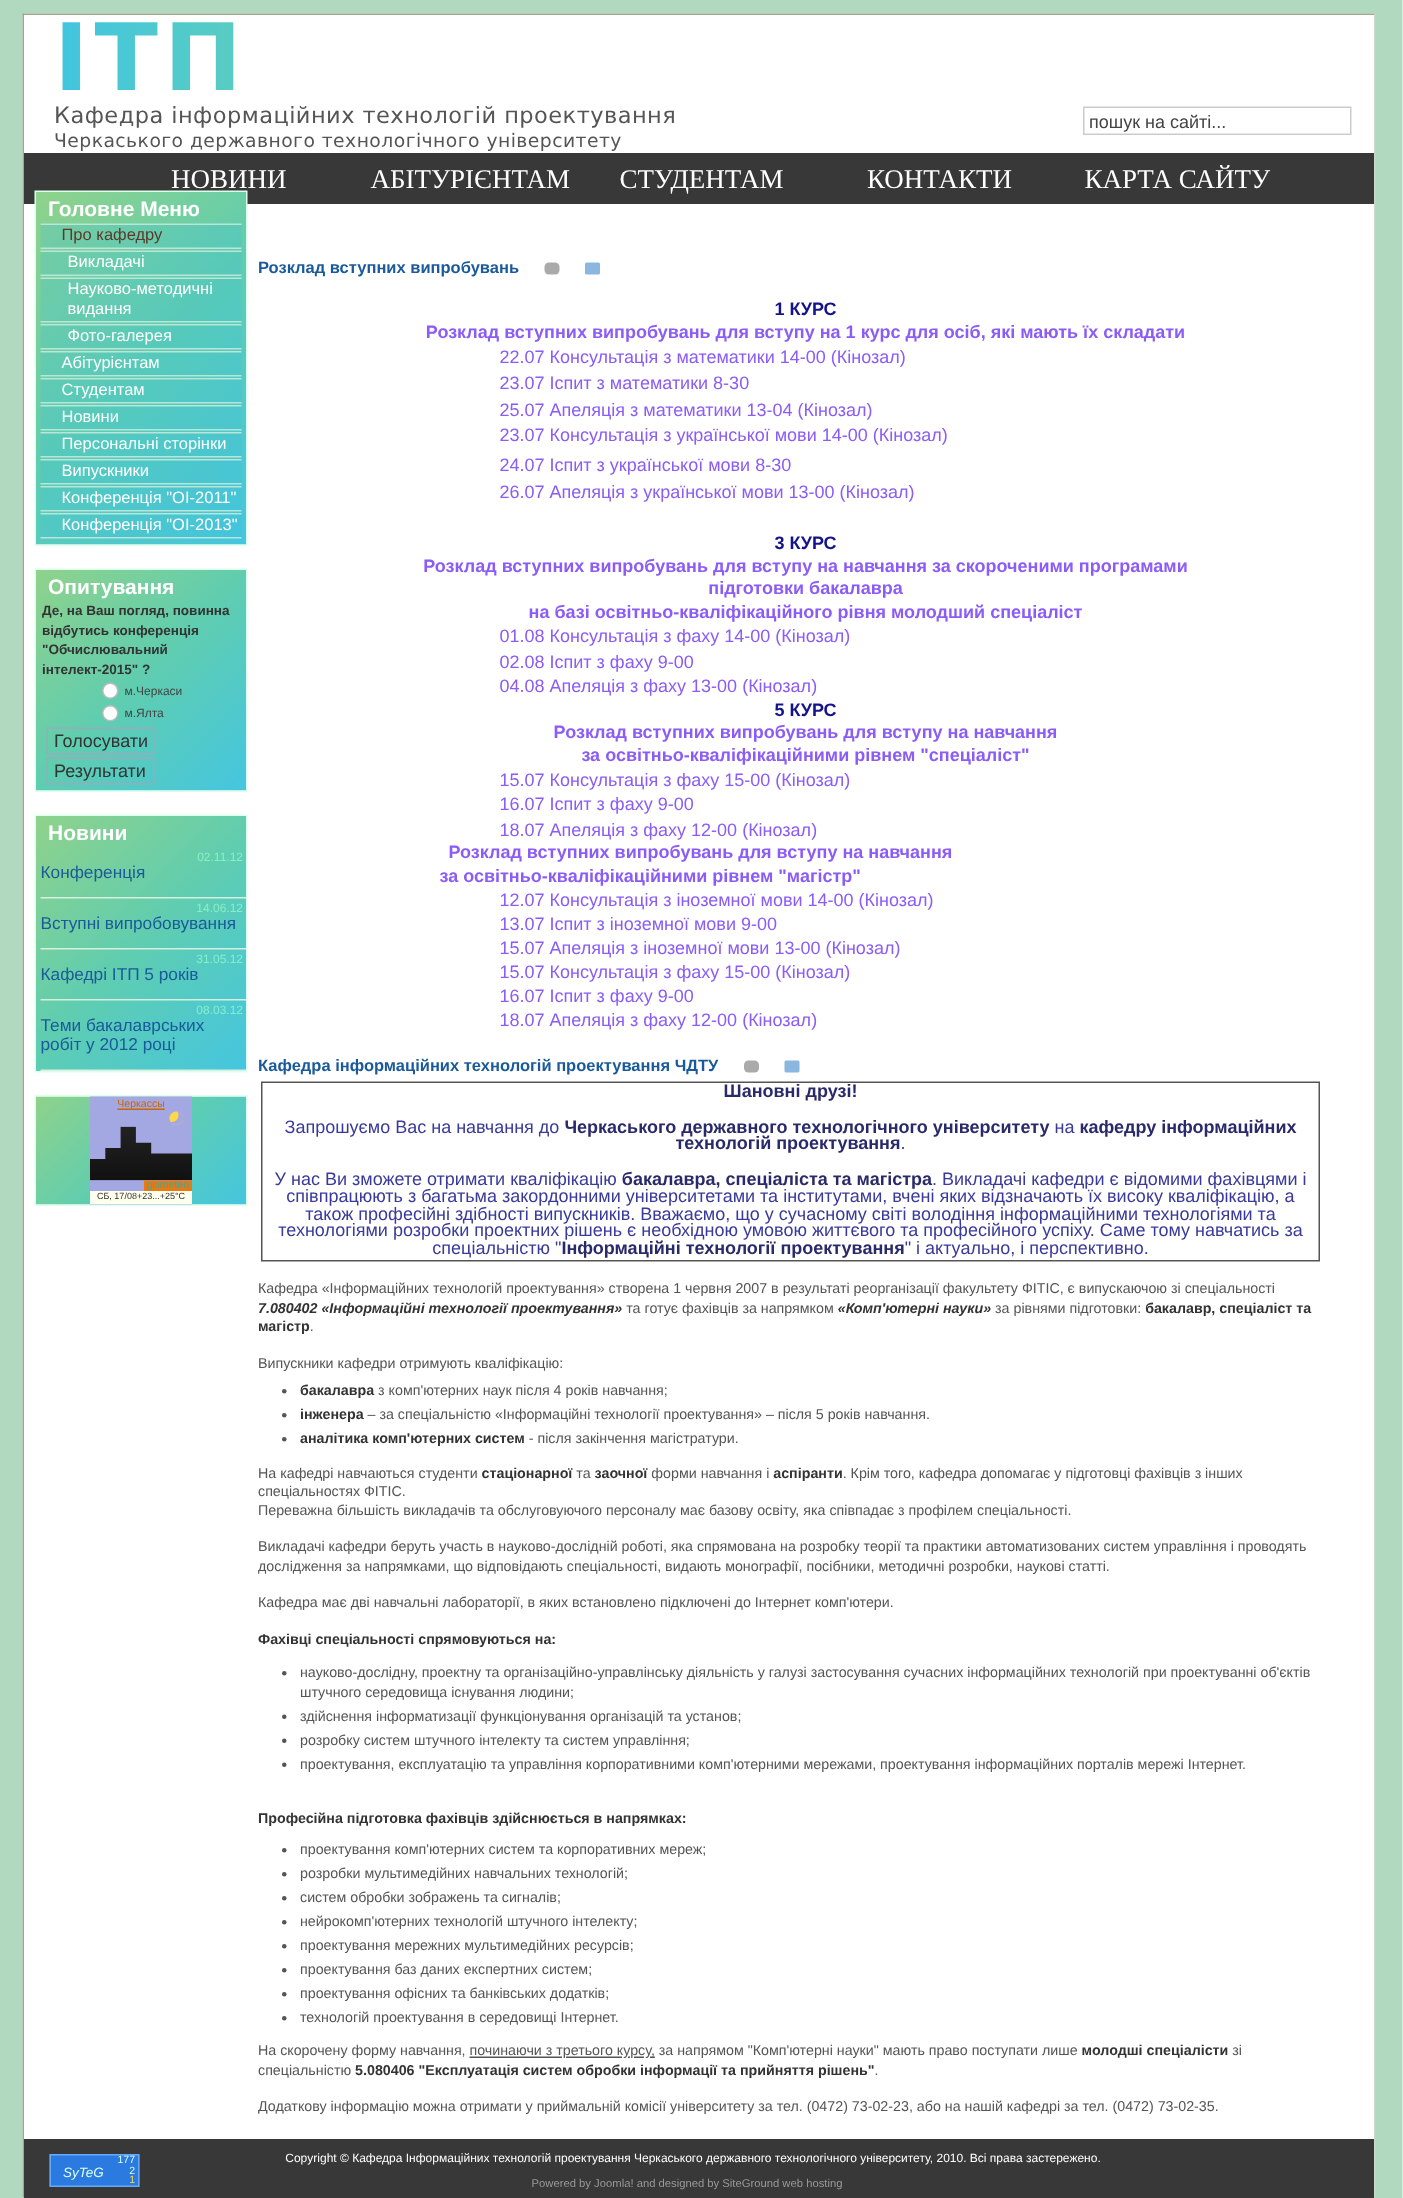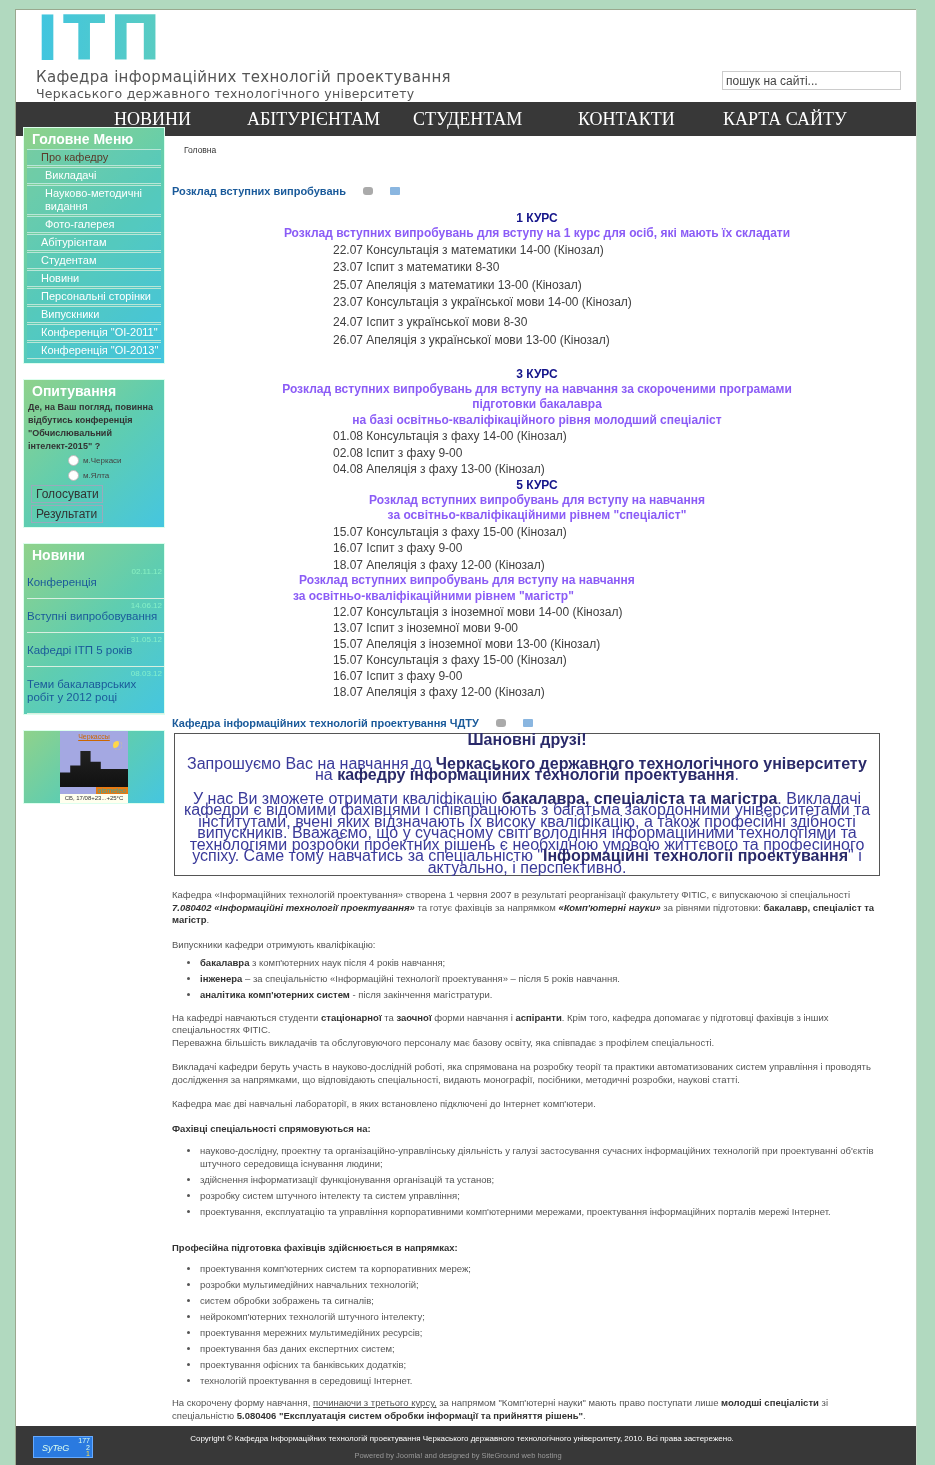--- a/index.html
+++ b/index.html
@@ -33,22 +33,22 @@
   .weather-box { width: 68px; height: 72px; background: #a4a8e2; position: relative; overflow: hidden; }
   .main { position: absolute; left: 156px; top: 133px; width: 730px; }
   .crumb { font-size: 8.5px; color: #333; margin-left: 12px; margin-top: 2px; }
   .art-title { color: #1a5a9a; font-weight: bold; font-size: 11px; display: flex; align-items: center; gap: 17px; }
   .ico { display: inline-block; width: 10px; height: 8px; border-radius: 1px; }
   .ico.print { background: #aaa; border-radius: 3px; }
   .ico.mail { background: #8ab6e0; }
   .center { text-align: center; }
   .kurs { color: #14148a; font-weight: bold; font-size: 12px; line-height: 15px; }
   .green { color: #8b5cf6; font-weight: bold; font-size: 12px; line-height: 15.5px; }
-  .sched { margin-left: 161px; font-size: 12px; color: #404040; line-height: 16.5px; }
-  .invite { border: 1px solid #555; margin: 4px 22px 0 2px; padding: 0 3px 2px; color: #3a3a9a; font-size: 16px; line-height: 11.5px; text-align: center; }
+  .sched { margin-left: 161px; font-size: 12px; color: #8b5cf6; line-height: 16.5px; }
+  .invite { border: 1px solid #555; margin: 4px 22px 0 2px; padding: 0 3px 2px; color: #3a3a9a; font-size: 12px; line-height: 11.5px; text-align: center; }
   .invite b { color: #2a2a6a; }
   .body-text { font-size: 9.5px; color: #555; line-height: 12.5px; padding-right: 10px; }
   .body-text b { color: #333; }
   .body-text p { margin-bottom: 12px; }
   .body-text ul { margin: 6px 0 10px 28px; list-style: disc; }
   .body-text li { margin-bottom: 3.5px; }
   .footer { position: absolute; left: 0; top: 1416px; width: 900px; height: 40px; background: #383838; }
   .footer .copy { position: absolute; left: 0; width: 892px; top: 8px; text-align: center; color: #fff; font-size: 8px; }
   .footer .powered { position: absolute; left: 0; width: 884px; top: 25px; text-align: center; color: #999; font-size: 7.5px; }
   .counter { position: absolute; left: 17px; top: 10px; width: 60px; height: 22px; background: #2a7ae0; border: 1px solid #6af; color: #dfe; font-size: 9px; }
@@ -130,35 +130,34 @@
         <div style="position:absolute;top:2px;left:0;width:68px;text-align:center;font-size:7px;color:#c60;text-decoration:underline">Черкассы</div>
         <div style="position:absolute;top:10px;right:6px;width:9px;height:9px;border-radius:50%;background:#ffd84a;box-shadow:-3px -2px 0 0 #a4a8e2 inset"></div>
         <div style="position:absolute;bottom:16px;left:0;width:68px;height:36px;background:linear-gradient(#222,#111);clip-path:polygon(0 60%,15% 60%,15% 40%,30% 40%,30% 0,45% 0,45% 30%,60% 30%,60% 50%,100% 50%,100% 100%,0 100%)"></div>
         <div style="position:absolute;bottom:9px;right:0;background:#e87a12;color:#3aa;font-size:7px;padding:0 2px">gismeteo</div>
         <div style="position:absolute;bottom:0;left:0;width:68px;background:#ffe;color:#333;font-size:6px;text-align:center;line-height:9px">СБ, 17/08+23...+25°C</div>
       </div>
     </div>
   </div>
 
   <div class="main">
-    <div class="crumb">Головна</div>
 
     <div style="margin-top:30px" class="art-title">
       <a>Розклад вступних випробувань</a>
       <span class="ico print"></span>
       <span class="ico mail"></span>
     </div>
 
     <div style="margin-top:14px">
       <div class="center kurs">1 КУРС</div>
       <div class="center green">Розклад вступних випробувань для вступу на 1 курс для осіб, які мають їх складати</div>
       <div class="sched" style="line-height:17.5px">
         <div>22.07 Консультація з математики 14-00 (Кінозал)</div>
         <div>23.07 Іспит з математики 8-30</div>
-        <div>25.07 Апеляція з математики 13-00 (Кінозал)</div>
+        <div>25.07 Апеляція з математики 13-04 (Кінозал)</div>
         <div>23.07 Консультація з української мови 14-00 (Кінозал)</div>
         <div style="margin-top:2px">24.07 Іспит з української мови 8-30</div>
         <div style="margin-top:1px">26.07 Апеляція з української мови 13-00 (Кінозал)</div>
       </div>
 
       <div class="center kurs" style="margin-top:17px">3 КУРС</div>
       <div class="center green">Розклад вступних випробувань для вступу на навчання за скороченими програмами</div>
       <div class="center green">підготовки бакалавра</div>
       <div class="center green">на базі освітньо-кваліфікаційного рівня молодший спеціаліст</div>
       <div class="sched">

